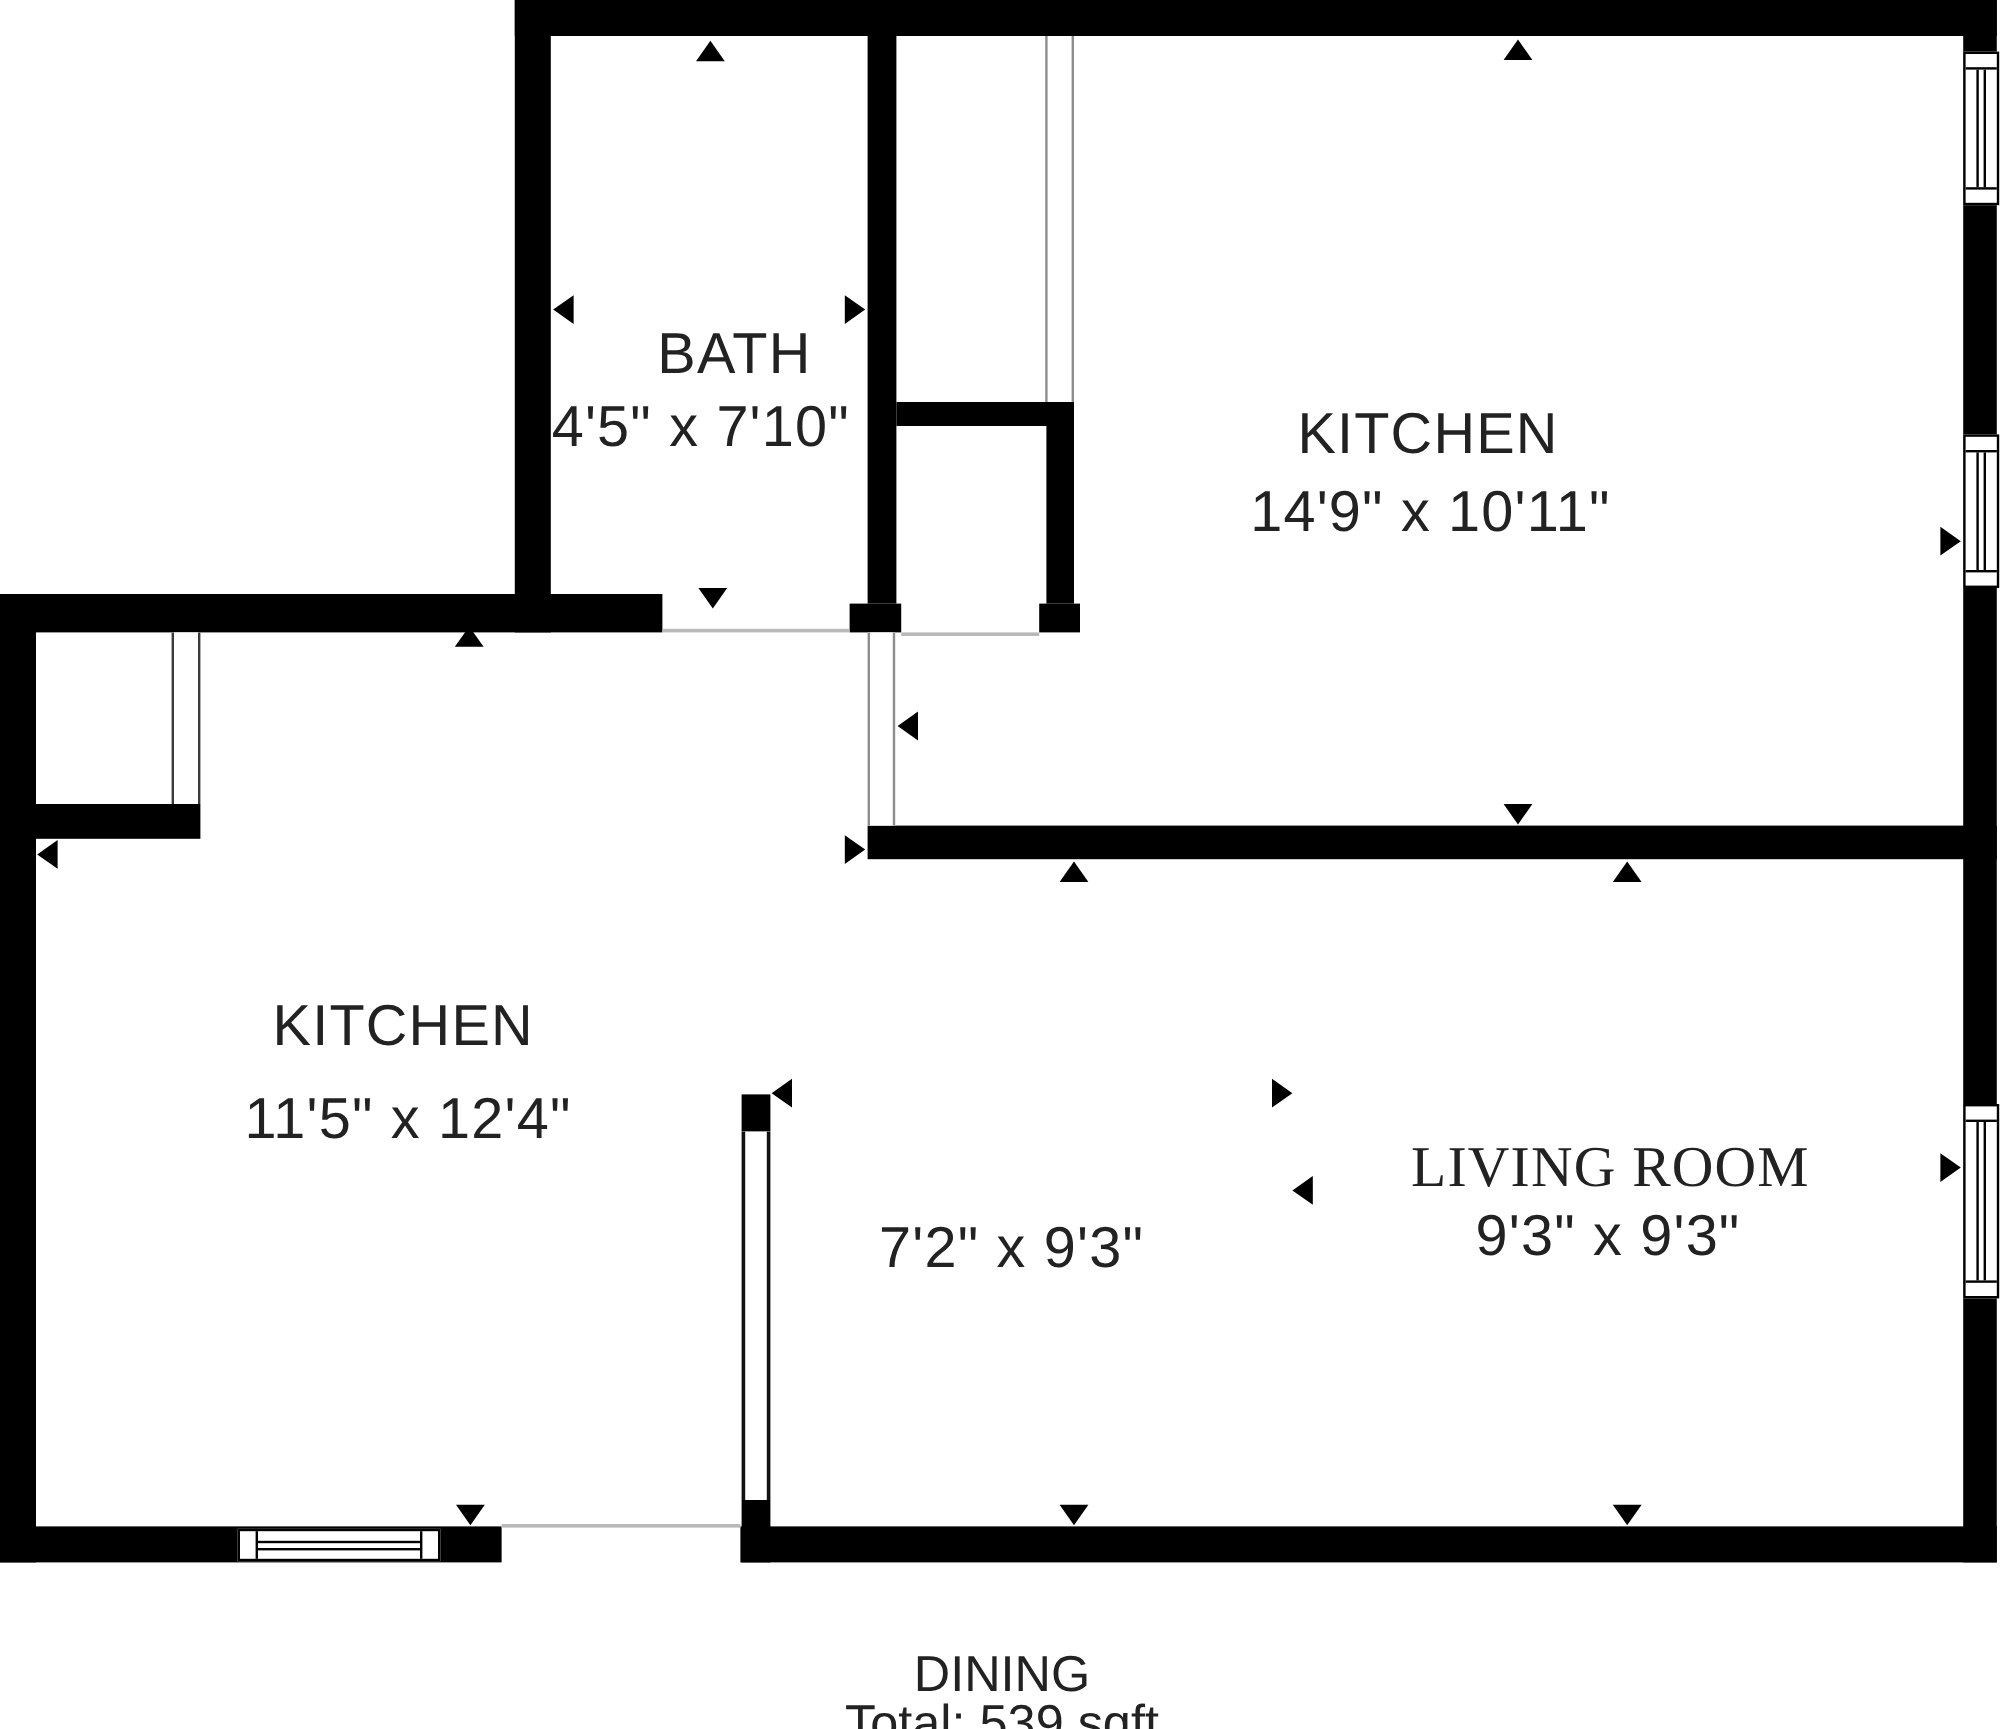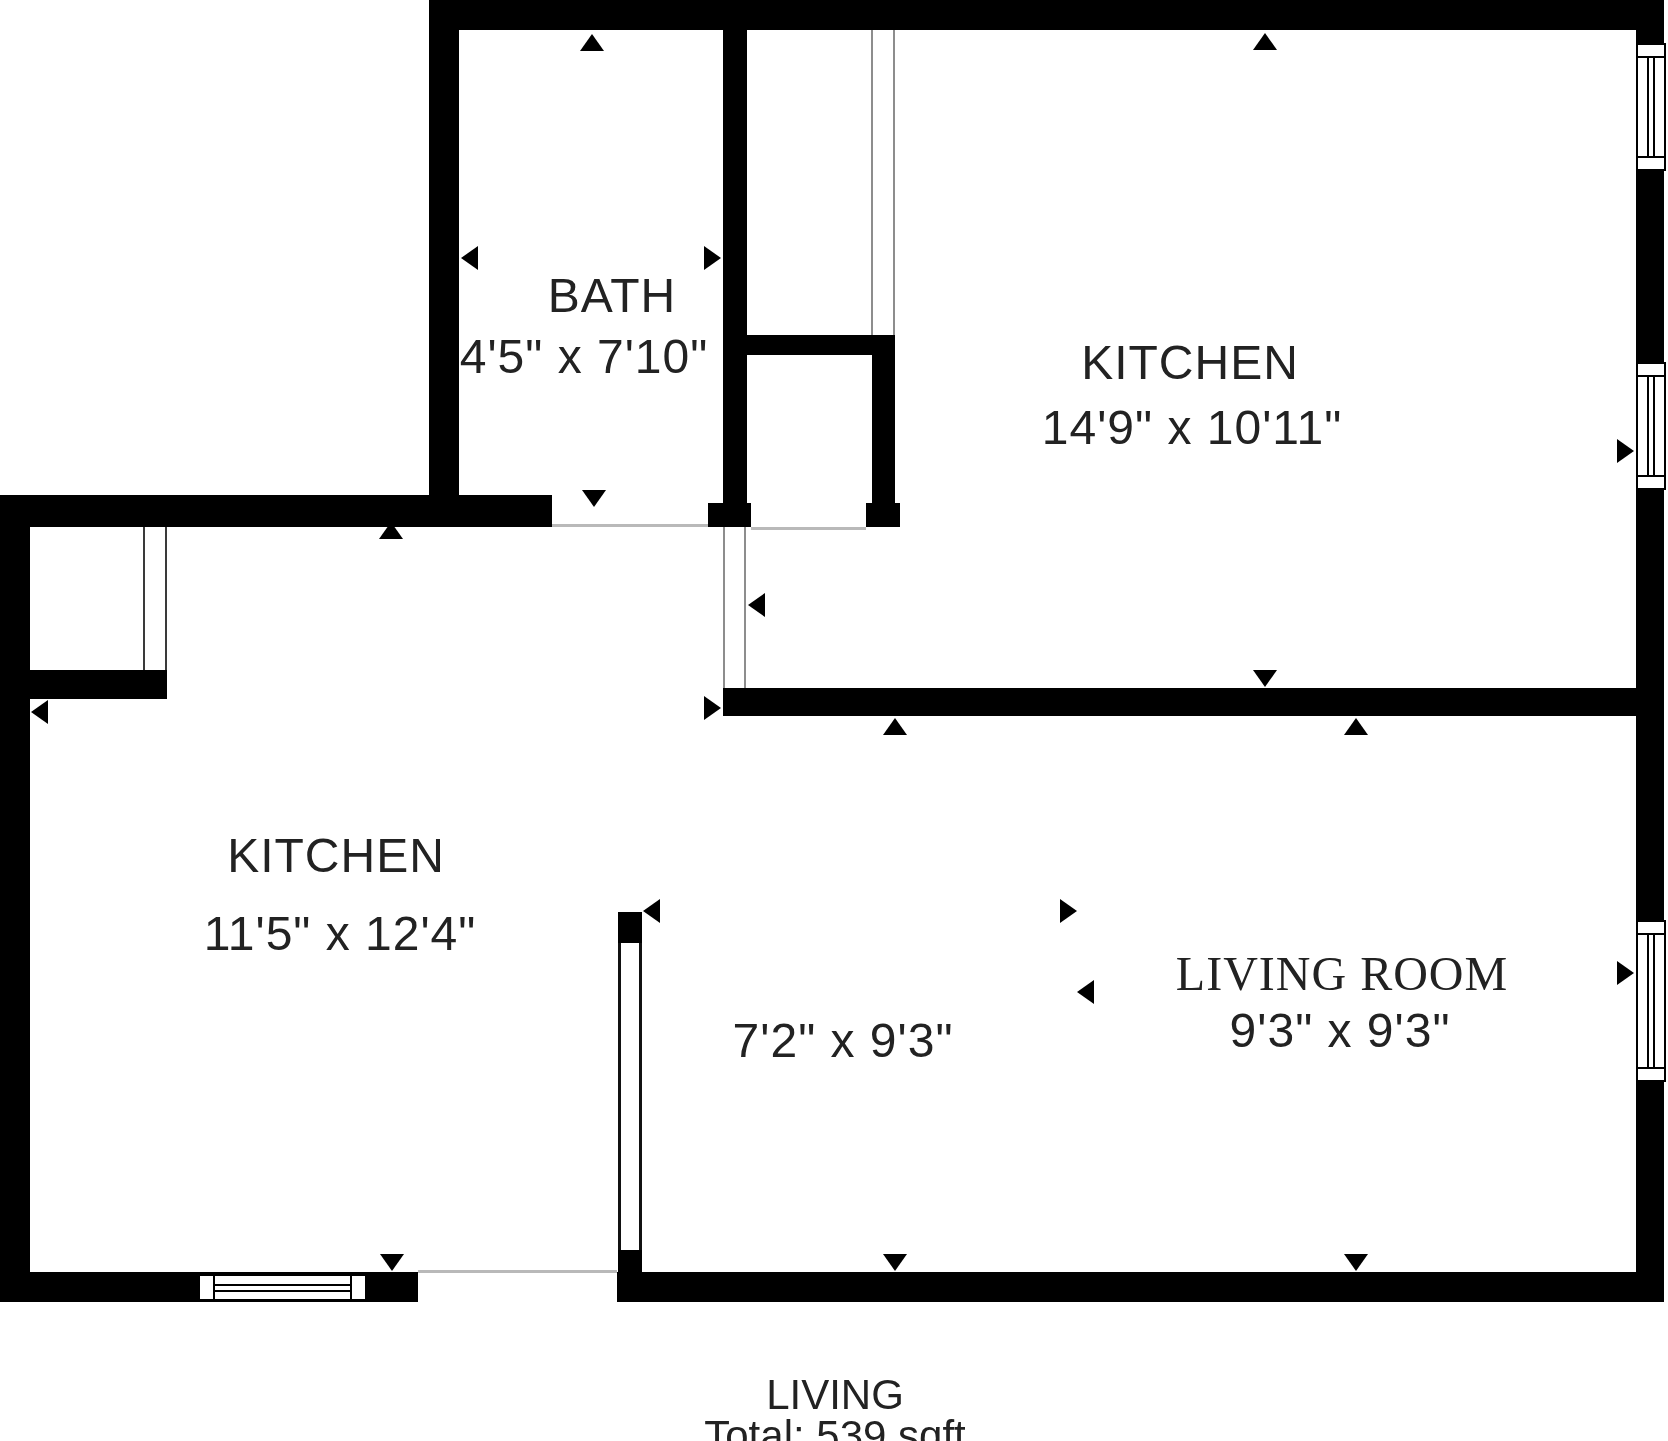--- a/index.html
+++ b/index.html
@@ -135,16 +135,16 @@
   <div class="room-dims" style="left:1192px;top:428px;">14'9" x 10'11"</div>
 
   <div class="room-label" style="left:336px;top:856px;">KITCHEN</div>
   <div class="room-dims" style="left:340px;top:934px;">11'5" x 12'4"</div>
 
   <div class="room-dims" style="left:843px;top:1041px;">7'2" x 9'3"</div>
 
   <div class="room-label" style="left:1342px;top:974px;font-family:Liberation Serif, serif;">LIVING ROOM</div>
   <div class="room-dims" style="left:1340px;top:1031px;">9'3" x 9'3"</div>
 
-  <div class="summary-label" style="left:835px;top:1395px;">LIVING</div>
+  <div class="summary-label" style="left:835px;top:1395px;">DINING</div>
   <div class="summary-label" style="left:835px;top:1436px;">Total: 539 sqft</div>
 
 </div>
 
 </body></html>

